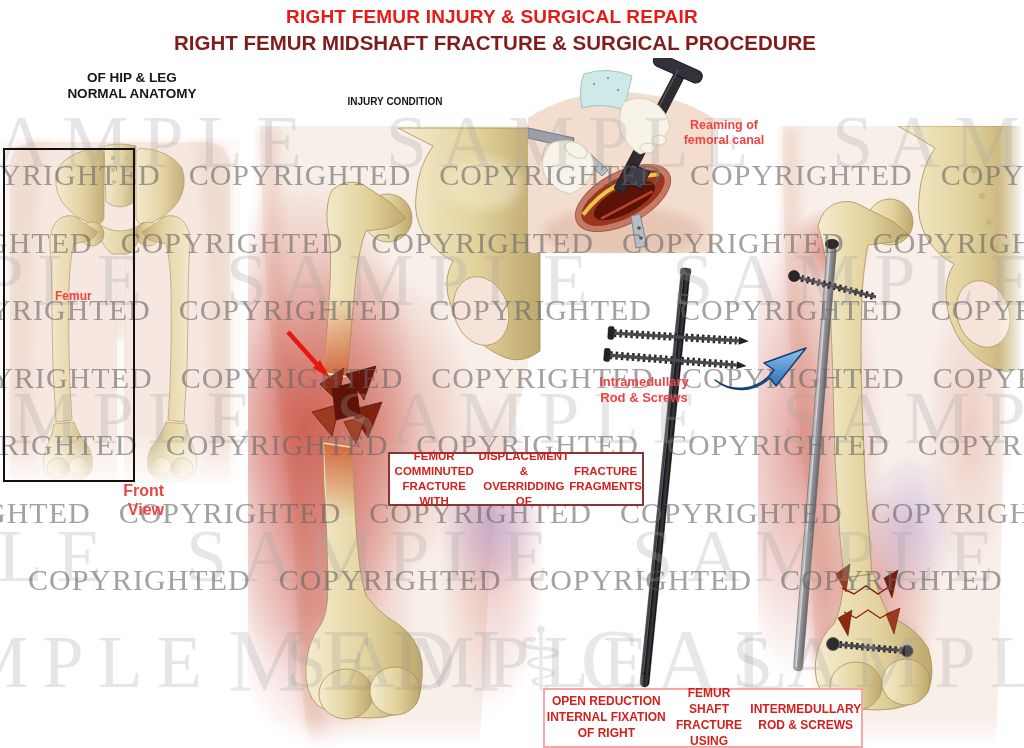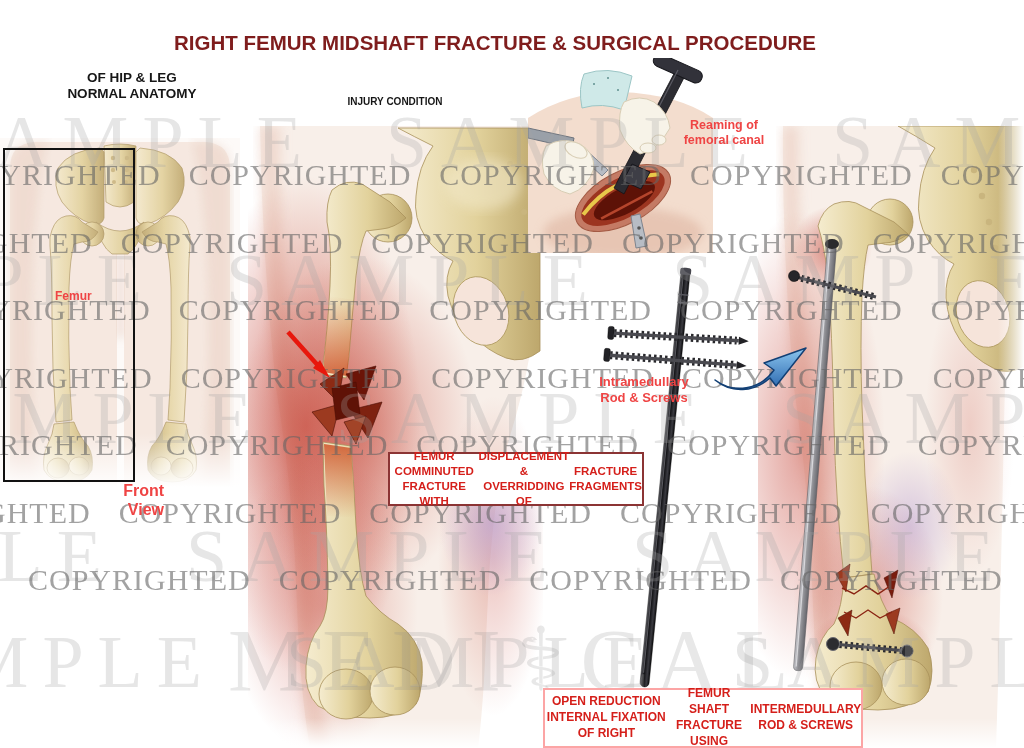--- a/index.html
+++ b/index.html
@@ -38,20 +38,21 @@
   
   .art{z-index:10;}
   .anno{z-index:42;}
   .frame-rect{left:3px;top:148px;width:128px;height:330px;border:2px solid #111;z-index:41;}
 </style>
 </head>
 <body>
 
 <div id="stage">
 
+  <div class="abs title1">RIGHT FEMUR INJURY &amp; SURGICAL REPAIR</div>
   <div class="abs title2">RIGHT FEMUR MIDSHAFT FRACTURE &amp; SURGICAL PROCEDURE</div>
 
   <div class="abs panel-heading h-normal">
     <div>OF HIP &amp; LEG</div>
     <div>NORMAL ANATOMY</div>
   </div>
 
   <svg class="abs art" style="left:0;top:138px" width="240" height="350" viewBox="0 0 240 350">
     <defs>
       <linearGradient id="a-bone" x1="0" y1="0" x2="1" y2="0">

